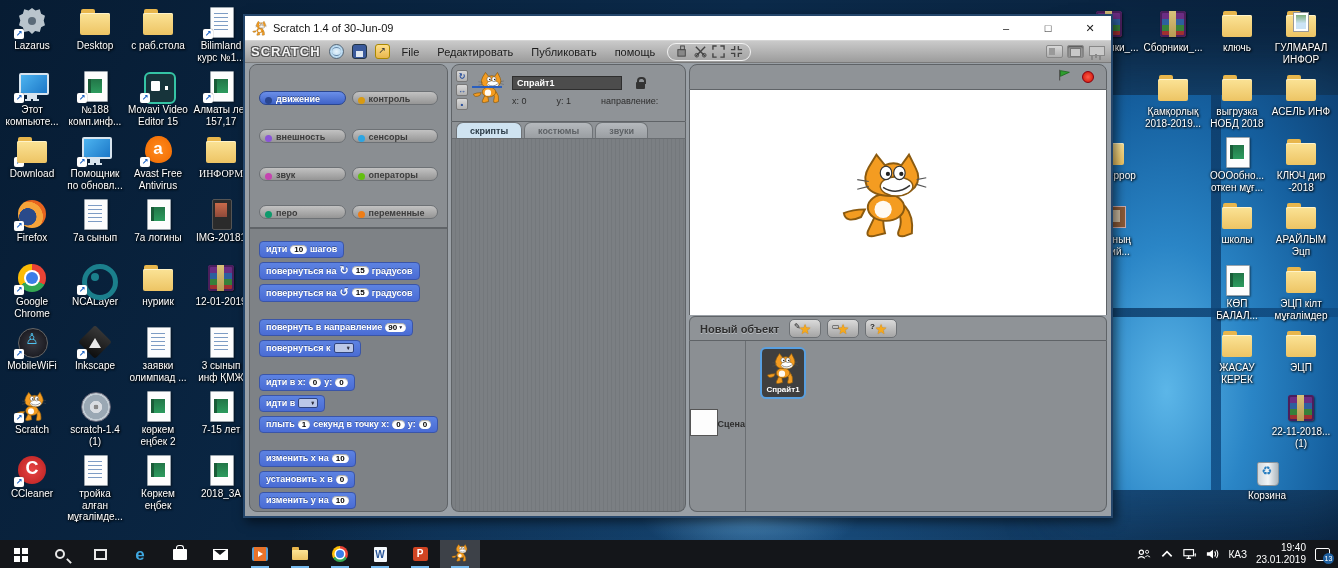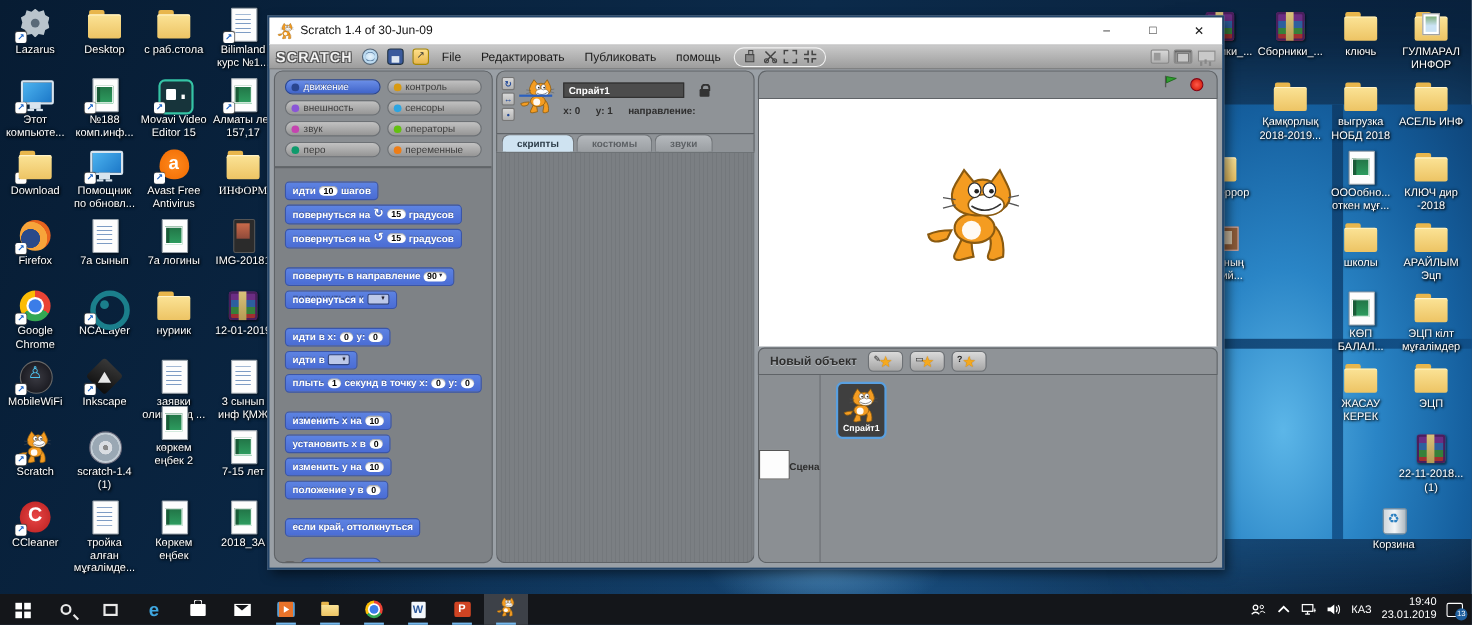--- a/index.html
+++ b/index.html
@@ -105,21 +105,21 @@
   .vbtn.present { background:none; border:none; }
   .vbtn.present::before { content:""; position:absolute; left:1px; top:1px; width:14px; height:8px; background:#c9c9c9; border:1px solid #888; }
   .vbtn.present::after { content:""; position:absolute; left:7px; top:9px; width:2px; height:4px; background:#888; box-shadow:-4px 2px 0 #888, 4px 2px 0 #888; }
 
   .content { position:absolute; top:48px; bottom:4px; left:4px; right:4px; display:flex; gap:3px; }
 
   
   .palette { width:199px; display:flex; flex-direction:column; border-radius:8px; overflow:hidden; border:1px solid #5f6367; background:#7e8286; }
   .cats { background:#8a8e92; padding:7px 9px 8px; display:grid; grid-template-columns:1fr 1fr; gap:5px 6px; border-bottom:2px solid #606468; }
   .catbtn { height:14px; border-radius:8px; background:linear-gradient(#c2c2c2,#959595); border:1px solid #6d7175;
-      display:flex; align-items:center; font-size:9px; font-weight:normal; color:#3c3c3c; padding:0 5px; gap:4px; }
+      display:flex; align-items:flex-end; font-size:9px; font-weight:bold; color:#3c3c3c; padding:0 5px; gap:4px;margin-top:19px; }
   .catbtn .dot { width:7px; height:7px; border-radius:50%; flex:none; }
   .catbtn.sel { background:linear-gradient(#6b8fe8,#3f63c8); color:#fff; border-color:#2a4690; text-shadow:0 -1px 0 rgba(0,0,0,.4); }
   .pal-blocks { flex:1; padding:10px 9px; display:flex; flex-direction:column; align-items:flex-start; }
   .blk { display:inline-flex; align-items:center; gap:3px; background:linear-gradient(#5d83e2,#4a6cd4);
       border:1px solid #3a55a8; border-radius:4px; padding:2px 6px 3px; color:#fff; font-size:9px; font-weight:bold;
       text-shadow:0 -1px 0 rgba(0,0,0,.35); margin:2px 0; white-space:nowrap; }
   .blk.rep { border-radius:9px; padding:1px 8px 2px; }
   .bnum { background:#fff; color:#000; border-radius:7px; padding:0 4px; font-size:8px; min-width:12px; text-align:center; text-shadow:none; box-shadow:inset 0 1px 1px rgba(0,0,0,.35); }
   .bdropw { background:#fff; color:#000; border-radius:7px; padding:0 3px; font-size:8px; text-shadow:none; display:inline-flex; align-items:center; gap:1px; box-shadow:inset 0 1px 1px rgba(0,0,0,.35); }
   .bdrop { background:#bcc8e8; border:1px solid #31447e; border-radius:2px; width:20px; height:10px; display:inline-flex; align-items:center; justify-content:flex-end; padding:0 2px; }
@@ -135,21 +135,21 @@
   .rotbtns { display:flex; flex-direction:column; gap:2px; }
   .rbtn { width:12px; height:12px; background:linear-gradient(#d9d9d9,#b2b2b2); border:1px solid #777; border-radius:2px; font-size:8px; line-height:11px; text-align:center; color:#234a9a; font-weight:bold; }
   .spr-thumb { width:36px; height:38px; position:relative; }
   .spr-thumb svg { width:34px; height:34px; }
   .dirline { position:absolute; left:0px; top:16px; width:30px; height:2px; background:#2a5fbf; }
   .spr-meta { flex:1; padding-top:2px; }
   .namebox { width:110px; height:14px; background:#4c4c4c; border:1px solid #2e2e2e; color:#fff; font-size:9px; font-weight:bold; padding:0 4px; font-family:inherit; }
   .lockrow { display:inline-block; vertical-align:top; margin-left:10px; position:relative; top:3px; }
   .lock { display:inline-block; width:9px; height:7px; background:#333; border-radius:1px; position:relative; }
   .lock::before { content:""; position:absolute; left:1px; top:-5px; width:5px; height:5px; border:2px solid #333; border-bottom:none; border-radius:4px 4px 0 0; }
-  .coords { margin-top:6px; font-size:9px; font-weight:bold; color:#2e2e2e; display:flex; gap:14px; white-space:nowrap; }
+  .coords { margin-top:6px; font-size:9px; font-weight:normal; color:#2e2e2e; display:flex; gap:30px; white-space:nowrap; }
   .tabs { display:flex; gap:2px; background:#8f9397; border-left:1px solid #5f6367; border-right:1px solid #5f6367; padding:0 4px; }
   .tab { height:16px; padding:0 13px; border-radius:7px 7px 0 0; background:linear-gradient(#b5b9bd,#9a9ea2); color:#5d6165;
       font-size:9px; font-weight:bold; border:1px solid #6f7377; border-bottom:none; display:flex; align-items:center; }
   .tab.active { background:#cfe3f1; color:#2c3c48; }
   .scripts-area { flex:1; border:1px solid #5f6367; border-radius:0 0 8px 8px; border-top:1px solid #6a6e72;
       background:repeating-linear-gradient(90deg,#7b7f83 0 3px,#74787c 3px 4px); }
 
   
   .stage-col { flex:1; display:flex; flex-direction:column; }
   .stage-head { height:26px; background:#8f9397; border:1px solid #5f6367; border-radius:8px 8px 0 0; display:flex; align-items:center; justify-content:flex-end; gap:10px; padding:0 12px; }
@@ -370,21 +370,21 @@
       <div class="dicon" style="left: 2px; top: 390px;">
         <div class="ia cat"><svg viewBox="0 0 96 96">
             <use href="#cat"></use>
           </svg><span class="sc-arrow">↗</span></div>
         <div class="lbl">Scratch</div>
       </div>
       <div class="dicon" style="left: 65px; top: 390px;">
         <div class="ia disc"></div>
         <div class="lbl">scratch-1.4 (1)</div>
       </div>
-      <div class="dicon" style="left: 128px; top: 368px;">
+      <div class="dicon" style="left: 128px; top: 390px;">
         <div class="ia xls"></div>
         <div class="lbl">көркем еңбек 2</div>
       </div>
       <div class="dicon" style="left: 191px; top: 390px;">
         <div class="ia xls"></div>
         <div class="lbl">7-15 лет</div>
       </div>
       <div class="dicon" style="left: 2px; top: 454px;">
         <div class="ia ccleaner">
           <span class="glyph">C</span>

